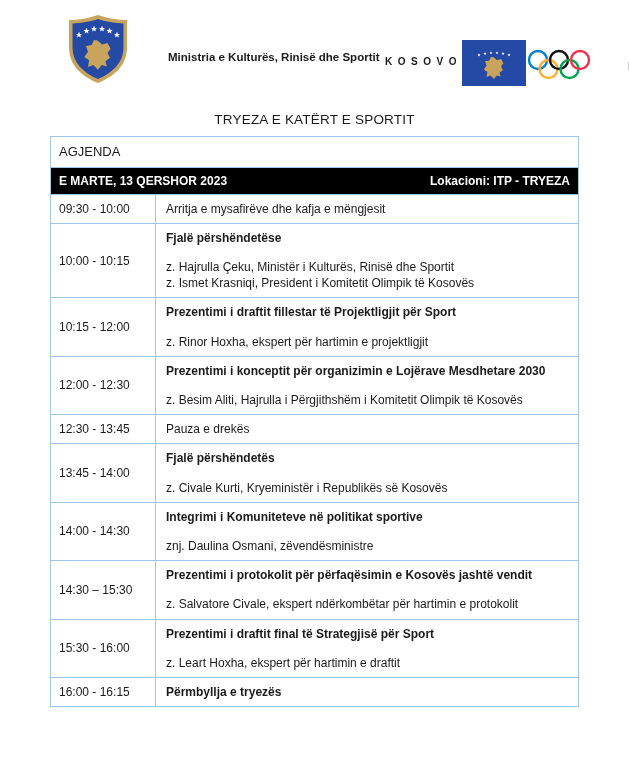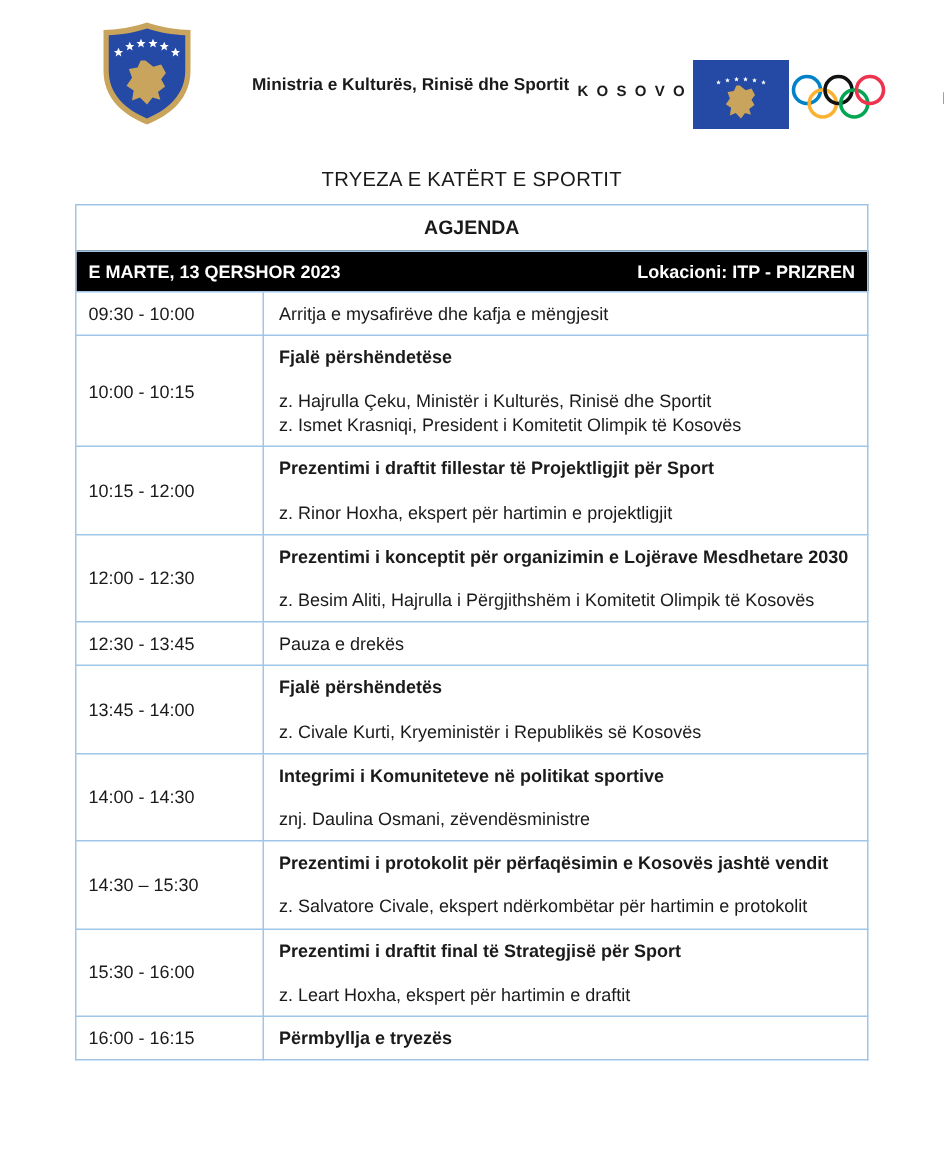--- a/index.html
+++ b/index.html
@@ -49,29 +49,29 @@
     margin-top:26px;margin-bottom:9px;letter-spacing:0.2px;
   }
 
   
   table.agenda{
     width:529px;margin:0 auto;border-collapse:collapse;
     font-size:12px;line-height:1.35;
   }
   table.agenda td{border:1.5px solid var(--table-border);}
   td.agenda-head{
-    text-align:center;font-weight:bold;font-size:13px;padding:6px 8px;
+    font-weight:normal;font-size:13px;padding:6px 8px;
   }
   td.band-cell{background:var(--band-bg);padding:5px 8px;}
   .band{
     display:flex;justify-content:space-between;align-items:center;
     color:var(--band-text);font-weight:bold;font-size:12px;
   }
   td.time{
-    width:125px;padding:6px 8px;vertical-align:middle;white-space:nowrap;
+    width:105px;padding:6px 8px;vertical-align:middle;white-space:nowrap;
   }
   td.desc{padding:6px 10px;vertical-align:middle;}
   .desc-title{font-weight:bold;}
   .desc-plain{font-weight:normal;}
   .speakers{margin-top:13px;}
 </style>
 </head>
 <body>
 
 <div class="page">
@@ -125,21 +125,21 @@
 
   <table class="agenda">
     <tbody>
       <tr>
         <td class="agenda-head" colspan="2">AGJENDA</td>
       </tr>
       <tr>
         <td class="band-cell" colspan="2">
           <div class="band">
             <span>E MARTE, 13 QERSHOR 2023</span>
-            <span>Lokacioni: ITP - PRIZREN</span>
+            <span>Lokacioni: ITP - TRYEZA</span>
           </div>
         </td>
       </tr>
 
     <tr>
       <td class="time">09:30 - 10:00</td>
       <td class="desc">
 
         <div class="desc-plain">Arritja e mysafirëve dhe kafja e mëngjesit</div>
 

